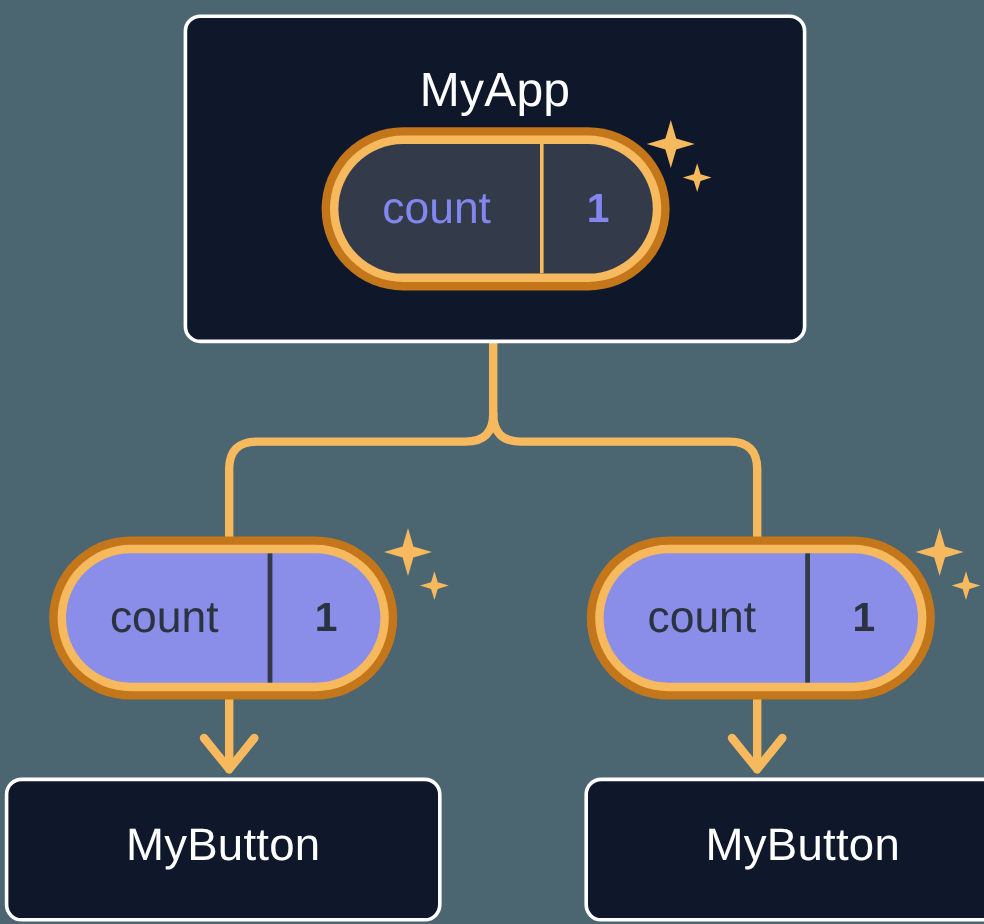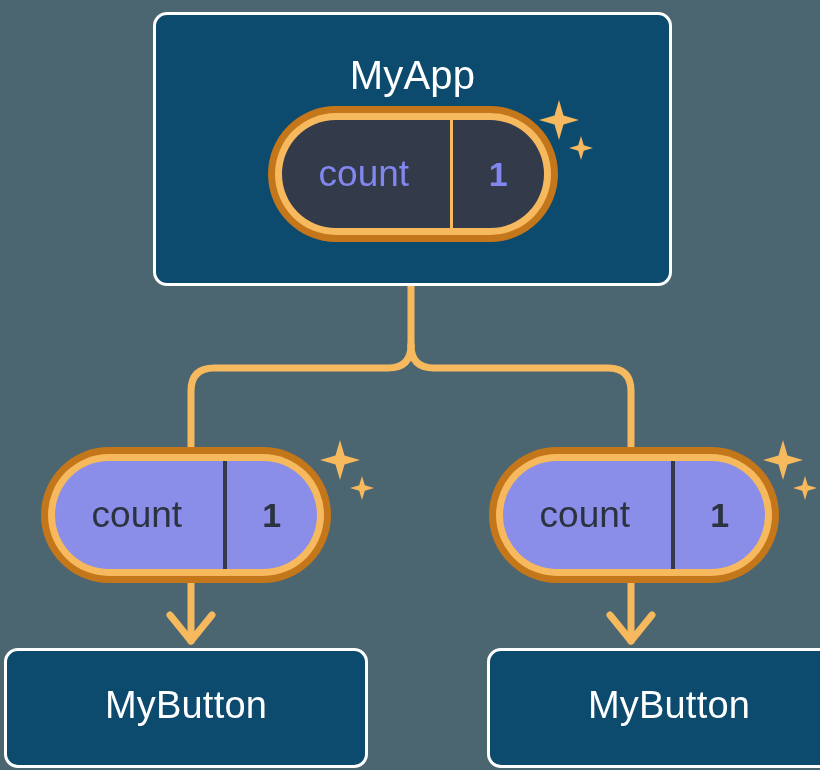--- a/index.html
+++ b/index.html
@@ -26,21 +26,21 @@
     left: 0; top: 0;
     width: 820px;
     height: 770px;
     overflow: visible;
   }
   .connectors { z-index: 1; }
 
   
   .card {
     position: absolute;
-    background: #0c4a6e;
+    background: #0f172a;
     border: 3px solid #ffffff;
     border-radius: 14px;
     box-sizing: border-box;
     z-index: 3;
   }
   .card-title {
     position: absolute;
     left: 0;
     width: 100%;
     text-align: center;

